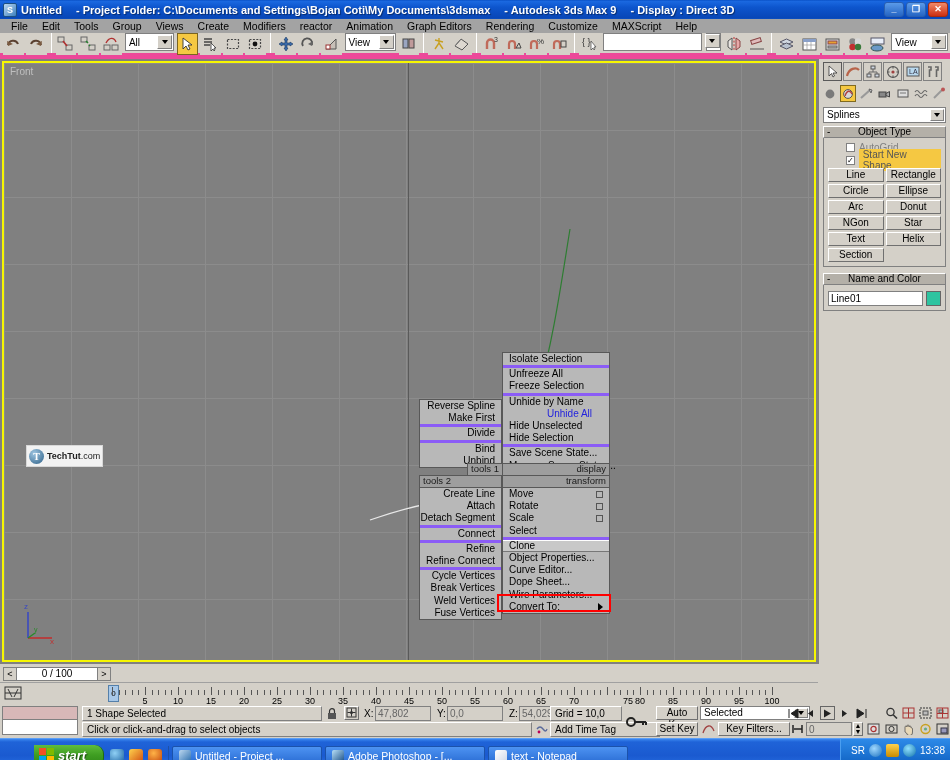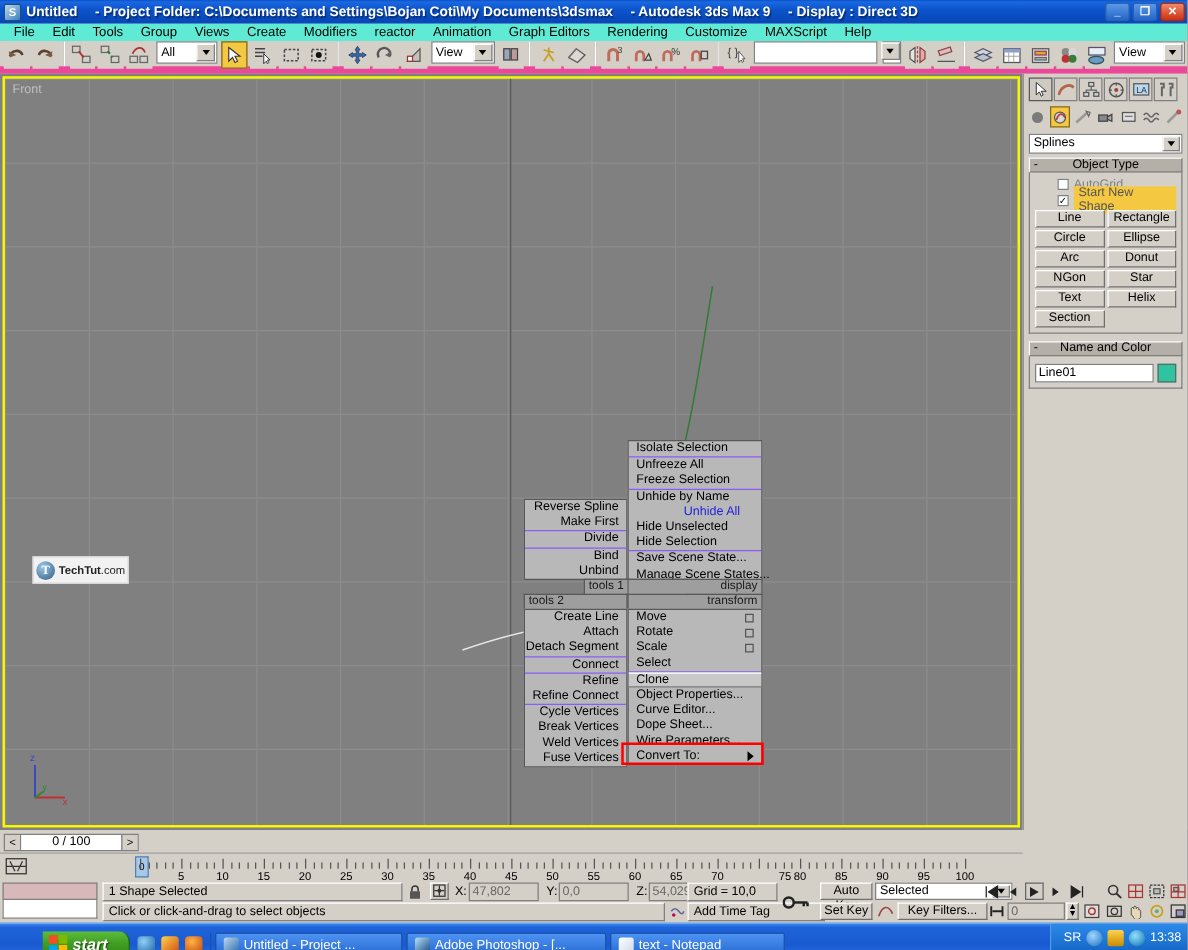--- a/index.html
+++ b/index.html
@@ -34,21 +34,21 @@
   .wb {
     width:20px; height:15px; border:1px solid #2a5fb0; border-radius:3px;
     background: linear-gradient(to bottom,#5b9ae8,#2565c4);
     color:#fff; font-size:9px; line-height:13px; text-align:center; font-weight:bold;
   }
   .wb.close { background: linear-gradient(to bottom,#f08a6a,#cc2f12); border-color:#a52b12;}
 
   
   .menubar {
     position:absolute; left:0; top:19px; width:950px; height:14px;
-    background:#5eead4; display:flex; align-items:center; padding-left:4px;
+    background:#a3a3a3; display:flex; align-items:center; padding-left:4px;
   }
   .menubar .mi { font-size:10.5px; color:#000; padding:0 7px; line-height:13px; white-space:nowrap;}
 
   
   .toolbar {
     position:absolute; left:0; top:33px; width:950px; height:26px;
     background:#d4d0c8; border-bottom:6px solid #ec4899;
     display:flex; align-items:flex-start; padding-left:2px;
   }
   .tb-btn {
@@ -111,21 +111,21 @@
   .qtitle {
     background:#9e9e9e; border-bottom:1px solid #585858;
     font-size:9.5px; padding:0 3px; height:11px; line-height:10px;
     display:flex; justify-content:space-between; color:#1a1a1a;
   }
   .qitem {
     height:12.2px; line-height:12px; padding:0 6px; white-space:nowrap;
     display:flex; align-items:center;
   }
   .qitem.right { justify-content:flex-end; }
-  .qgrp { border-bottom:1px solid #8b5cf6; }
+  .qgrp { border-bottom:3px solid #8b5cf6; }
   .qgrp:last-child { border-bottom:none; }
   .qitem.blue { color:#2222dd;padding-left:44px; }
   .qitem.hl {
     background:#c8c8c8; border-top:1px solid #fff; border-bottom:1px solid #777;
   }
   .qcheckbox {
     width:7px;height:7px;border:1px solid #555;background:#b8b8b8; margin-left:auto;
   }
   .qsub { width:0;height:0;border-top:4px solid transparent;border-bottom:4px solid transparent;border-left:5px solid #000; margin-left:auto;}
   .redbox {

